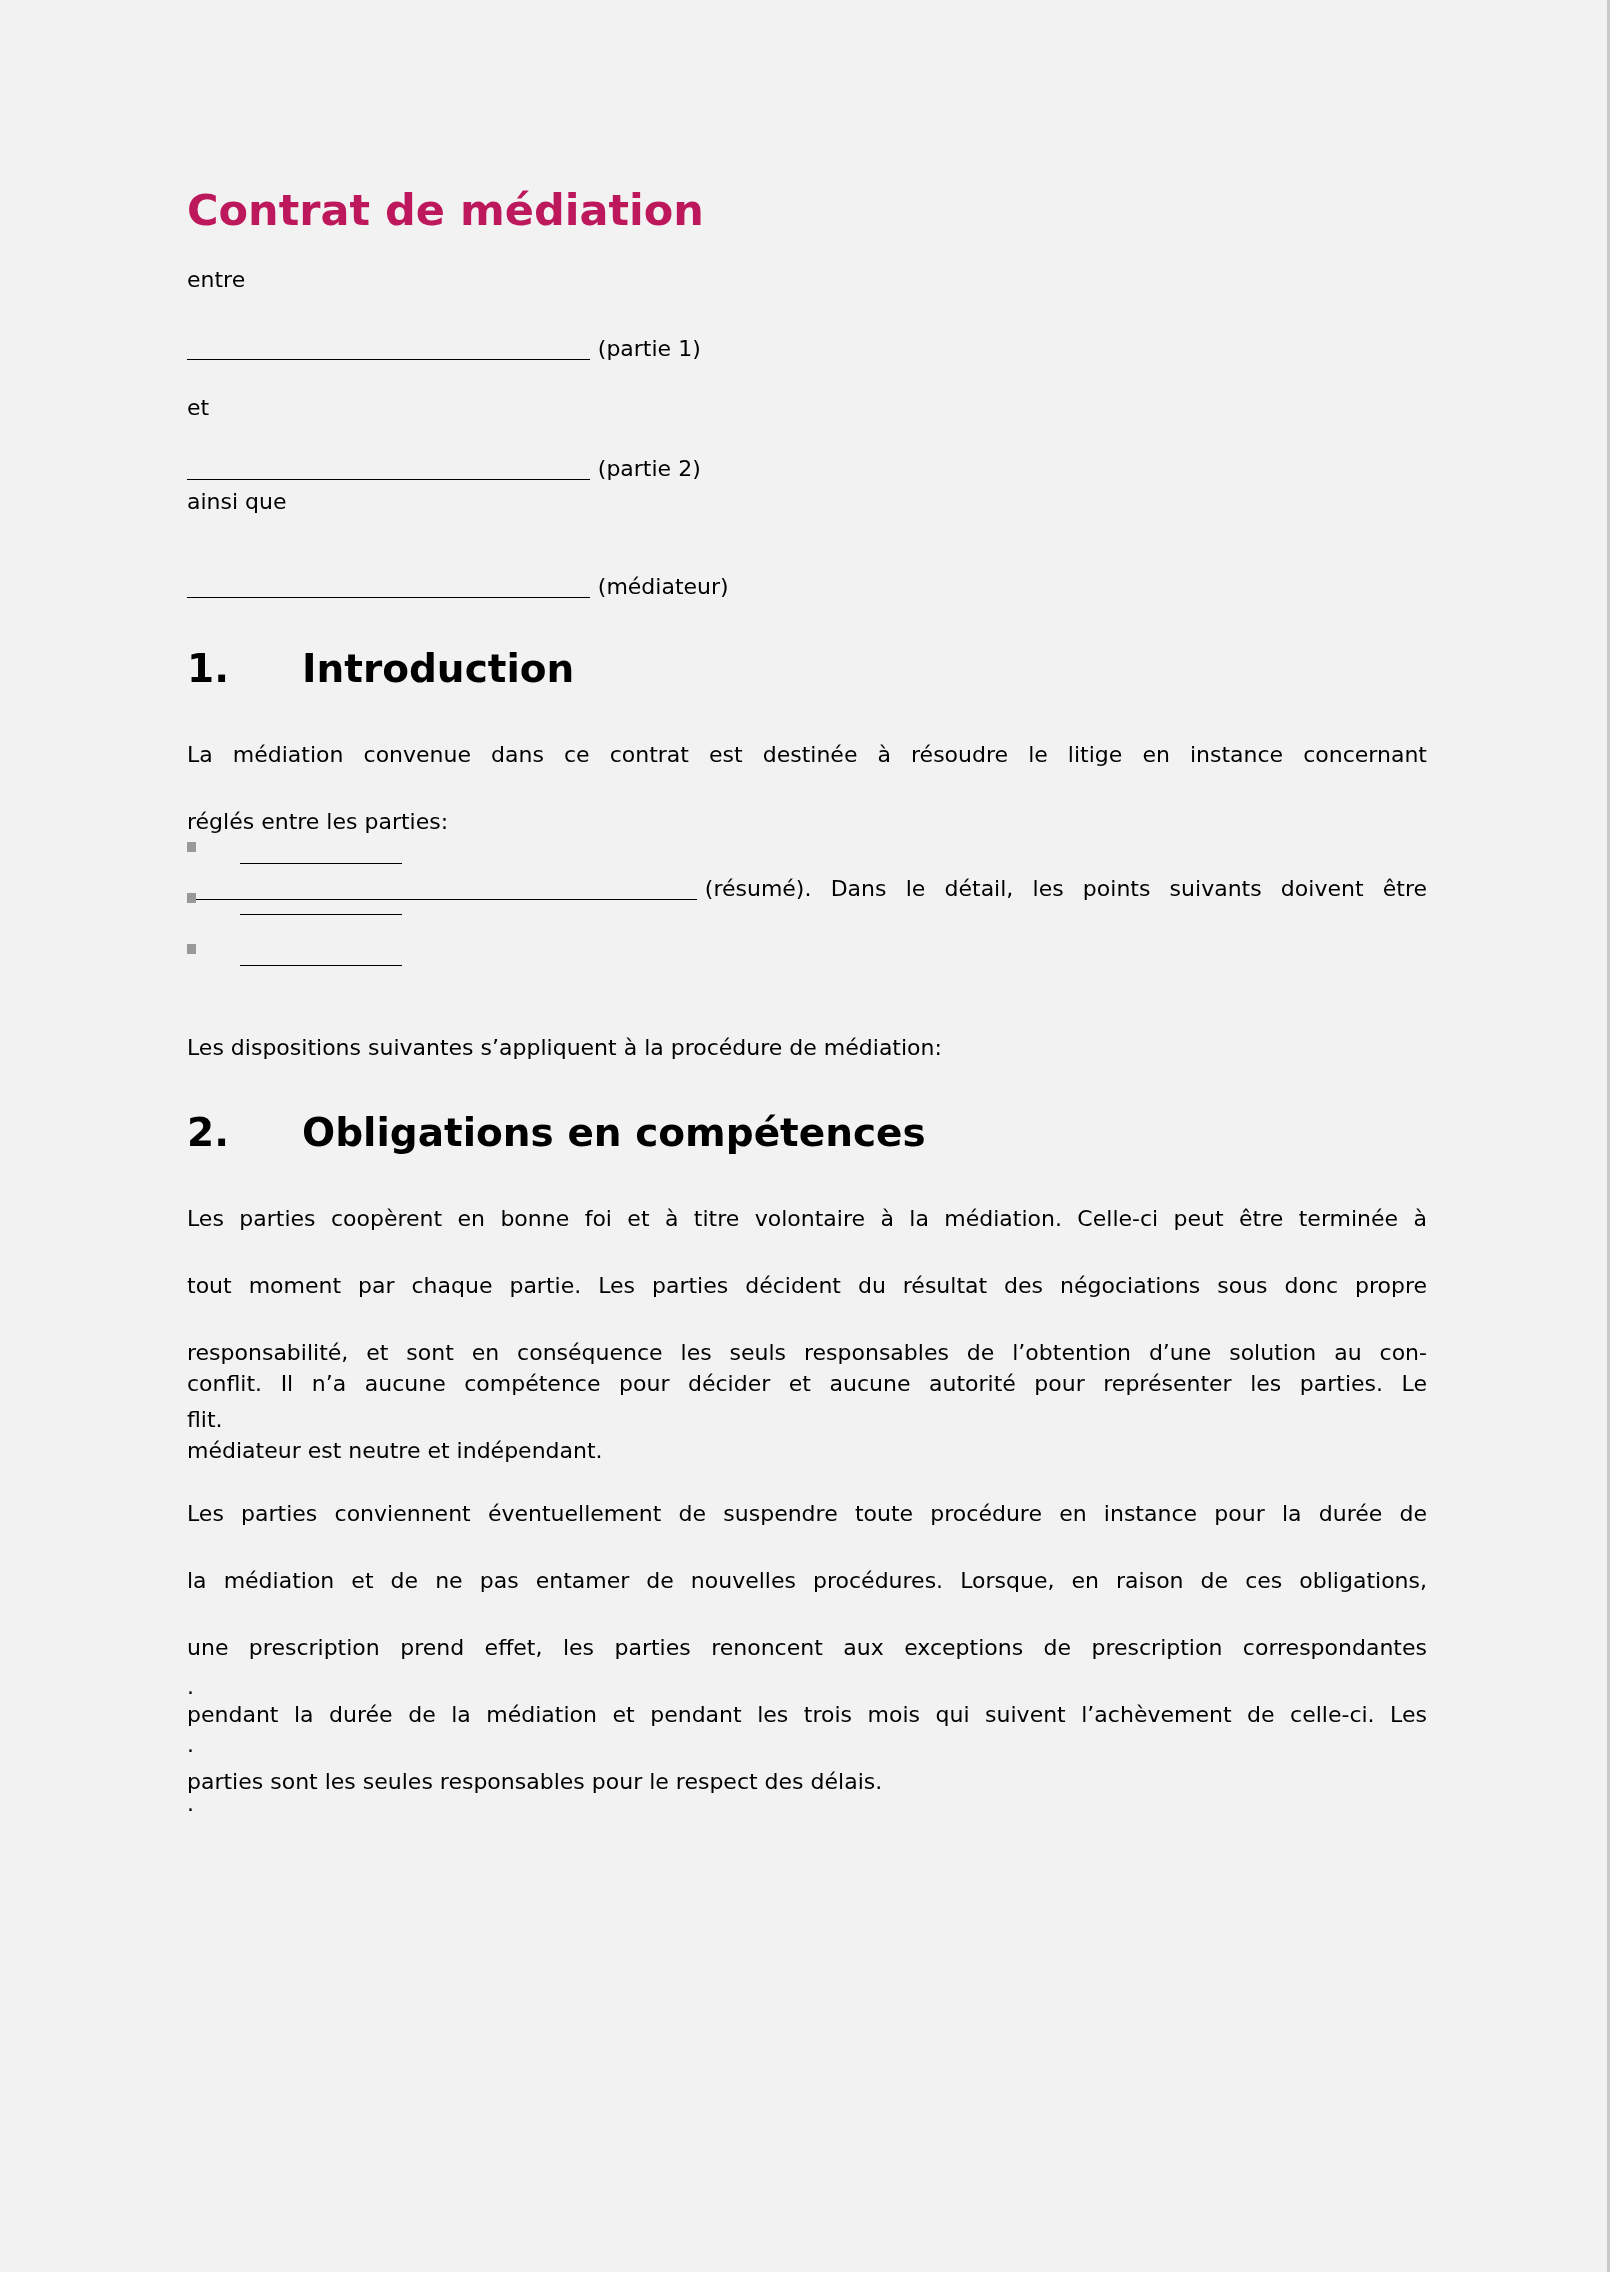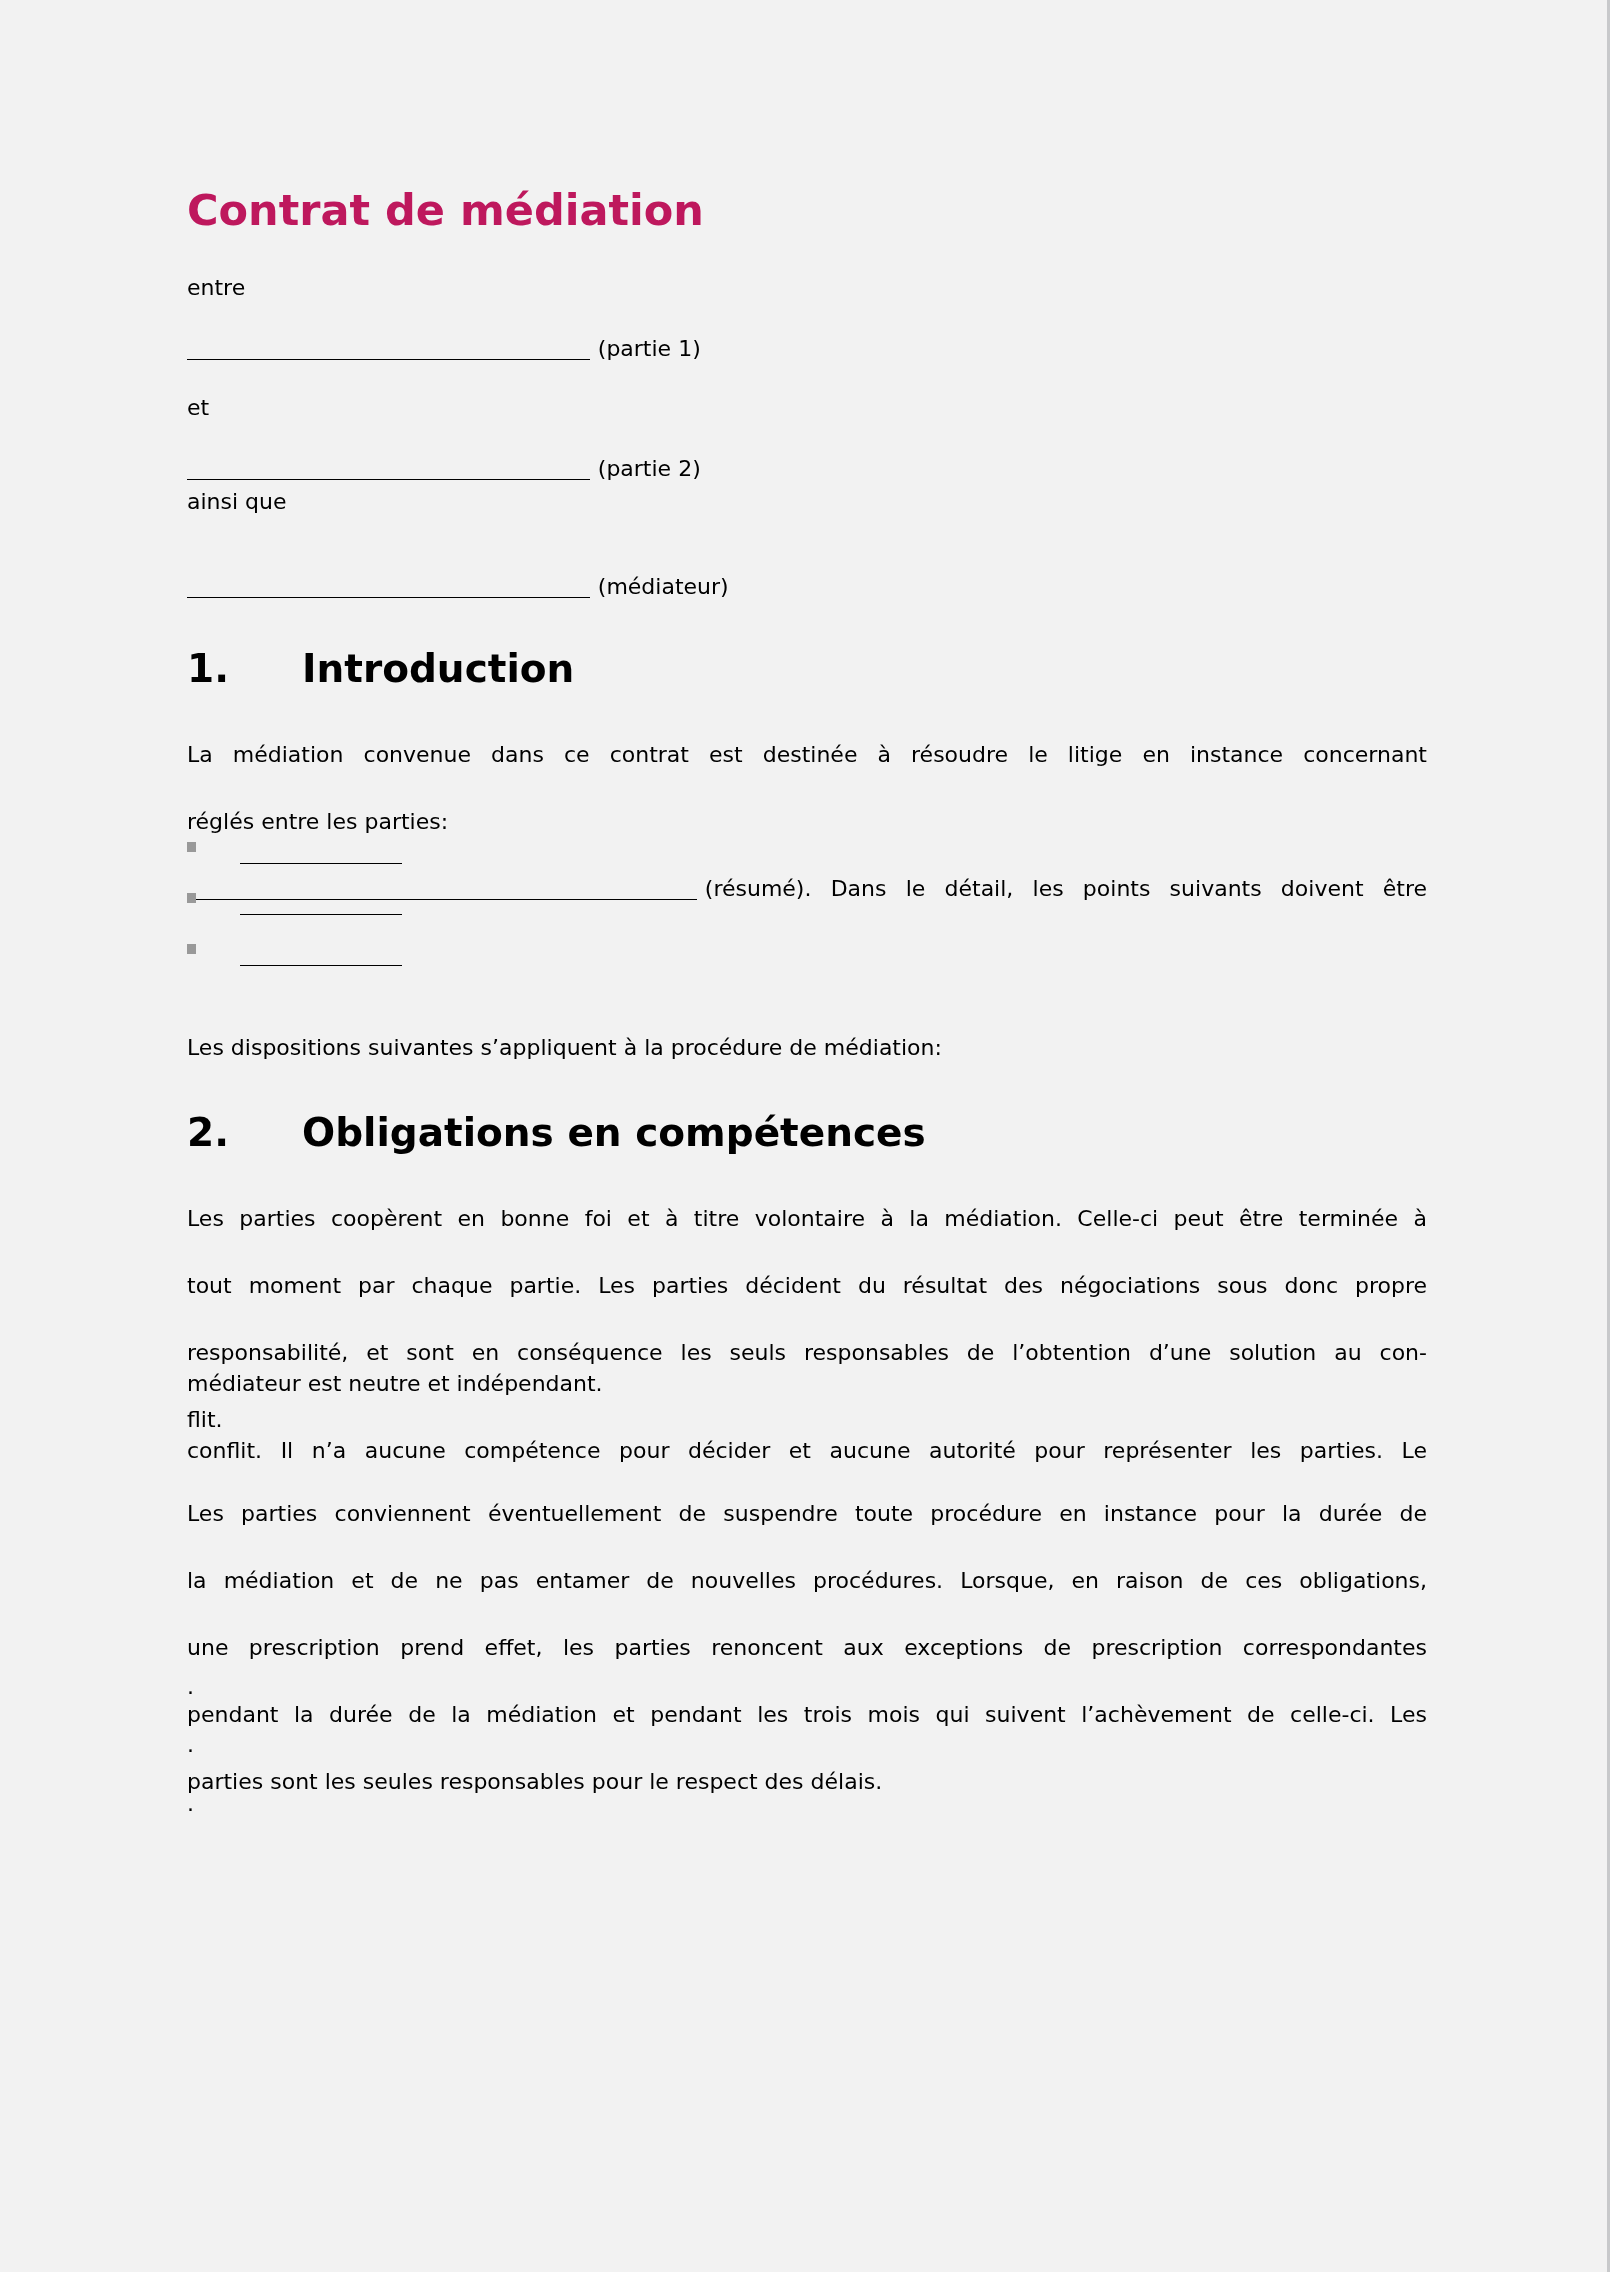--- a/index.html
+++ b/index.html
@@ -110,21 +110,21 @@
   }
 </style>
 </head>
 <body>
 
 <div class="page">
   <div class="content">
 
     <div class="abs title">Contrat de médiation</div>
 
-    <div class="abs body-text" style="top:270px">entre</div>
+    <div class="abs body-text" style="top:262px">entre</div>
 
     <div class="abs body-text" style="top:331px">
       <span class="blank party-blank"></span><span>(partie 1)</span>
     </div>
 
     <div class="abs body-text" style="top:390px">et</div>
 
     <div class="abs body-text" style="top:451px">
       <span class="blank party-blank"></span><span>(partie 2)</span>
     </div>
@@ -165,22 +165,22 @@
     </div>
 
     <div class="para" style="top:1169px">
       <span class="line">Les parties coopèrent en bonne foi et à titre volontaire à la médiation. Celle-ci peut être terminée à</span>
       <span class="line">tout moment par chaque partie. Les parties décident du résultat des négociations sous donc propre</span>
       <span class="line">responsabilité, et sont en conséquence les seuls responsables de l’obtention d’une solution au con-</span>
       <span class="line last">flit.</span>
     </div>
 
     <div class="para" style="top:1334px">
+      <span class="line">conflit. Il n’a aucune compétence pour décider et aucune autorité pour représenter les parties. Le</span>
       <span class="line last">médiateur est neutre et indépendant.</span>
-      <span class="line">conflit. Il n’a aucune compétence pour décider et aucune autorité pour représenter les parties. Le</span>
     </div>
 
     <div class="para" style="top:1464px">
       <span class="line">Les parties conviennent éventuellement de suspendre toute procédure en instance pour la durée de</span>
       <span class="line">la médiation et de ne pas entamer de nouvelles procédures. Lorsque, en raison de ces obligations,</span>
       <span class="line">une prescription prend effet, les parties renoncent aux exceptions de prescription correspondantes</span>
       <span class="line">pendant la durée de la médiation et pendant les trois mois qui suivent l’achèvement de celle-ci. Les</span>
       <span class="line last">parties sont les seules responsables pour le respect des délais.</span>
     </div>
 

